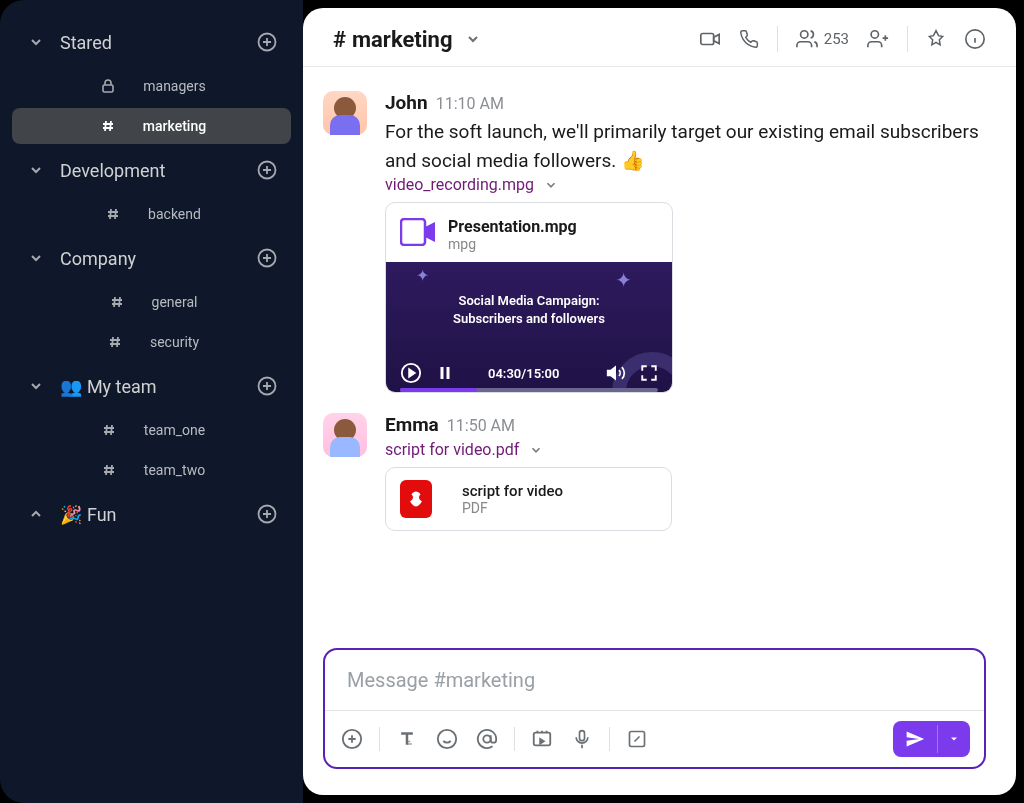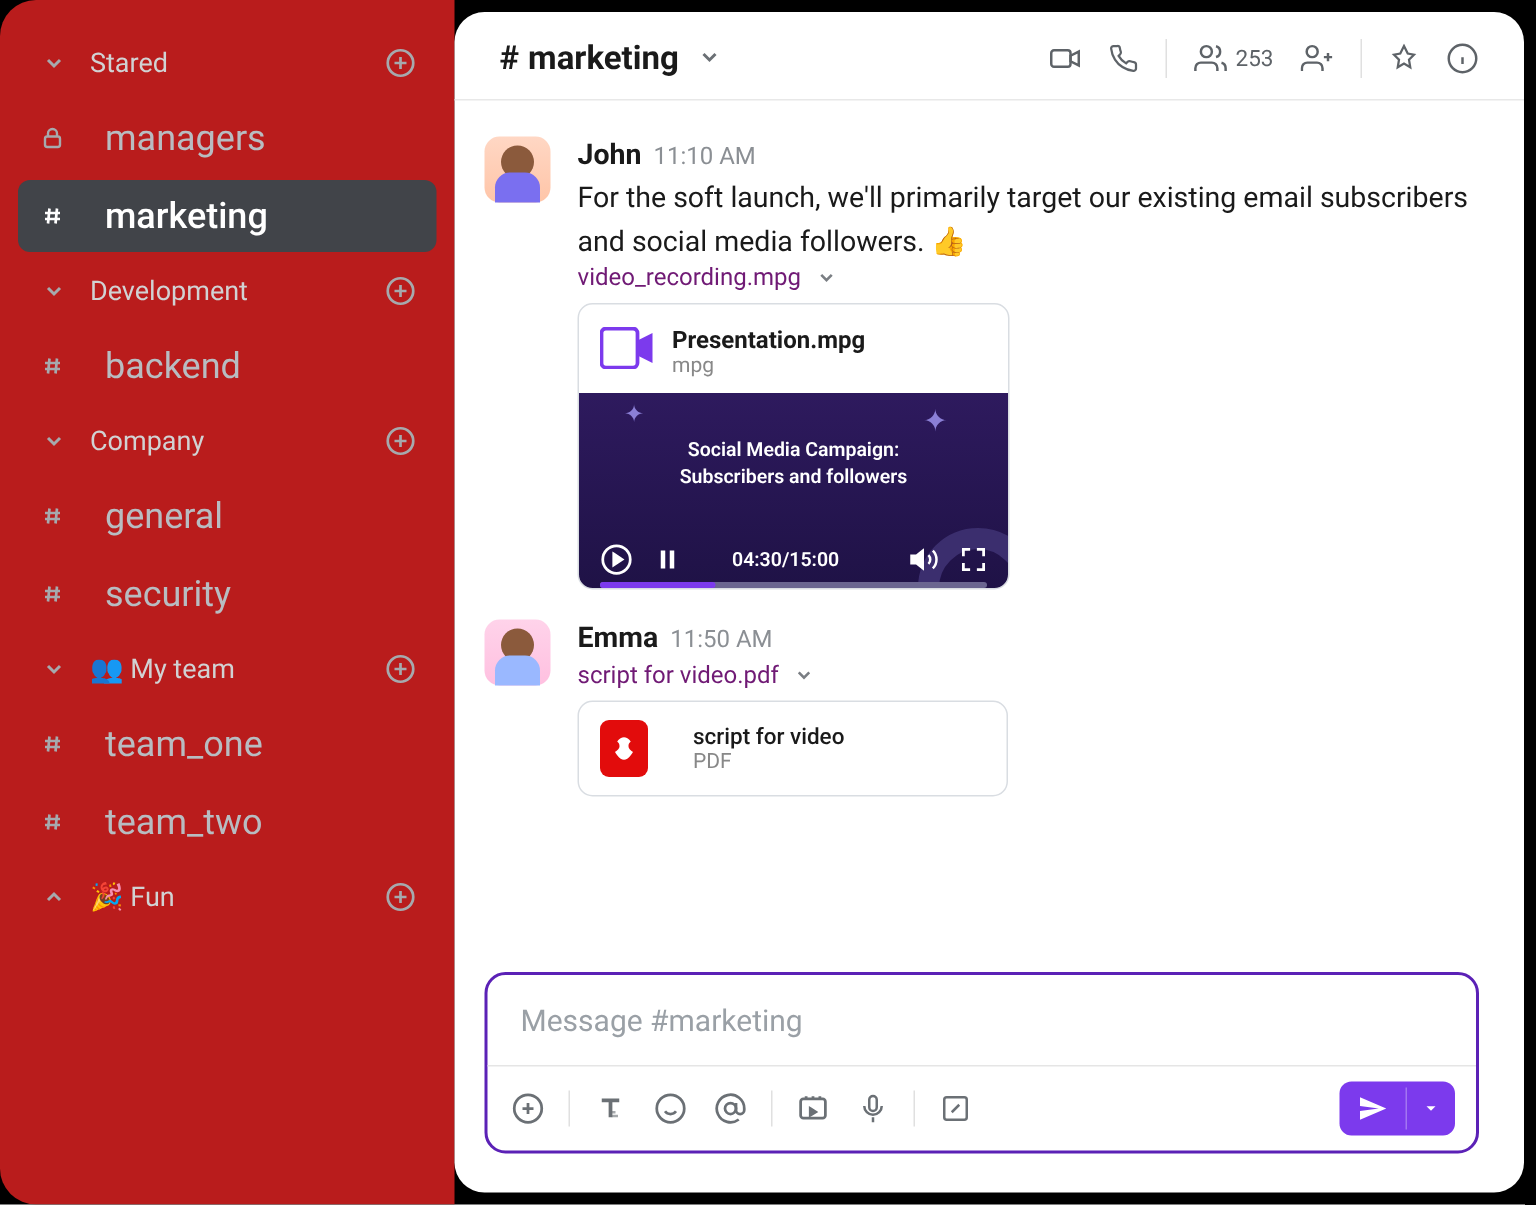--- a/index.html
+++ b/index.html
@@ -7,21 +7,21 @@
     font-family: -apple-system, BlinkMacSystemFont, "Segoe UI", Roboto, Helvetica, Arial, sans-serif;
     background: #000;
     width: 1024px;
     height: 803px;
     overflow: hidden;
     display: flex;
     border-radius: 24px;
   }
   .sidebar {
     width: 303px;
-    background: #b91c1c;
+    background: #0f172a;
     color: #b8bcc1;
     padding: 20px 12px;
     display: flex;
     flex-direction: column;
     gap: 4px;
   }
   .section-header {
     display: flex;
     align-items: center;
     padding: 10px 12px;
@@ -46,23 +46,24 @@
     align-items: center;
     justify-content: center;
     color: #a6a9ad;
   }
   .channel-item {
     display: flex;
     align-items: center;
     padding: 10px 12px;
     gap: 24px;
     border-radius: 8px;
-    font-size: 24px;
+    font-size: 14px;
     color: #b8bcc1;
     cursor: pointer;
+    justify-content: center;
   }
   .channel-item.active {
     background: #414449;
     color: #fff;
     font-weight: 500;
   }
   .channel-item .ch-icon {
     width: 22px;
     display: inline-flex;
     justify-content: center;

